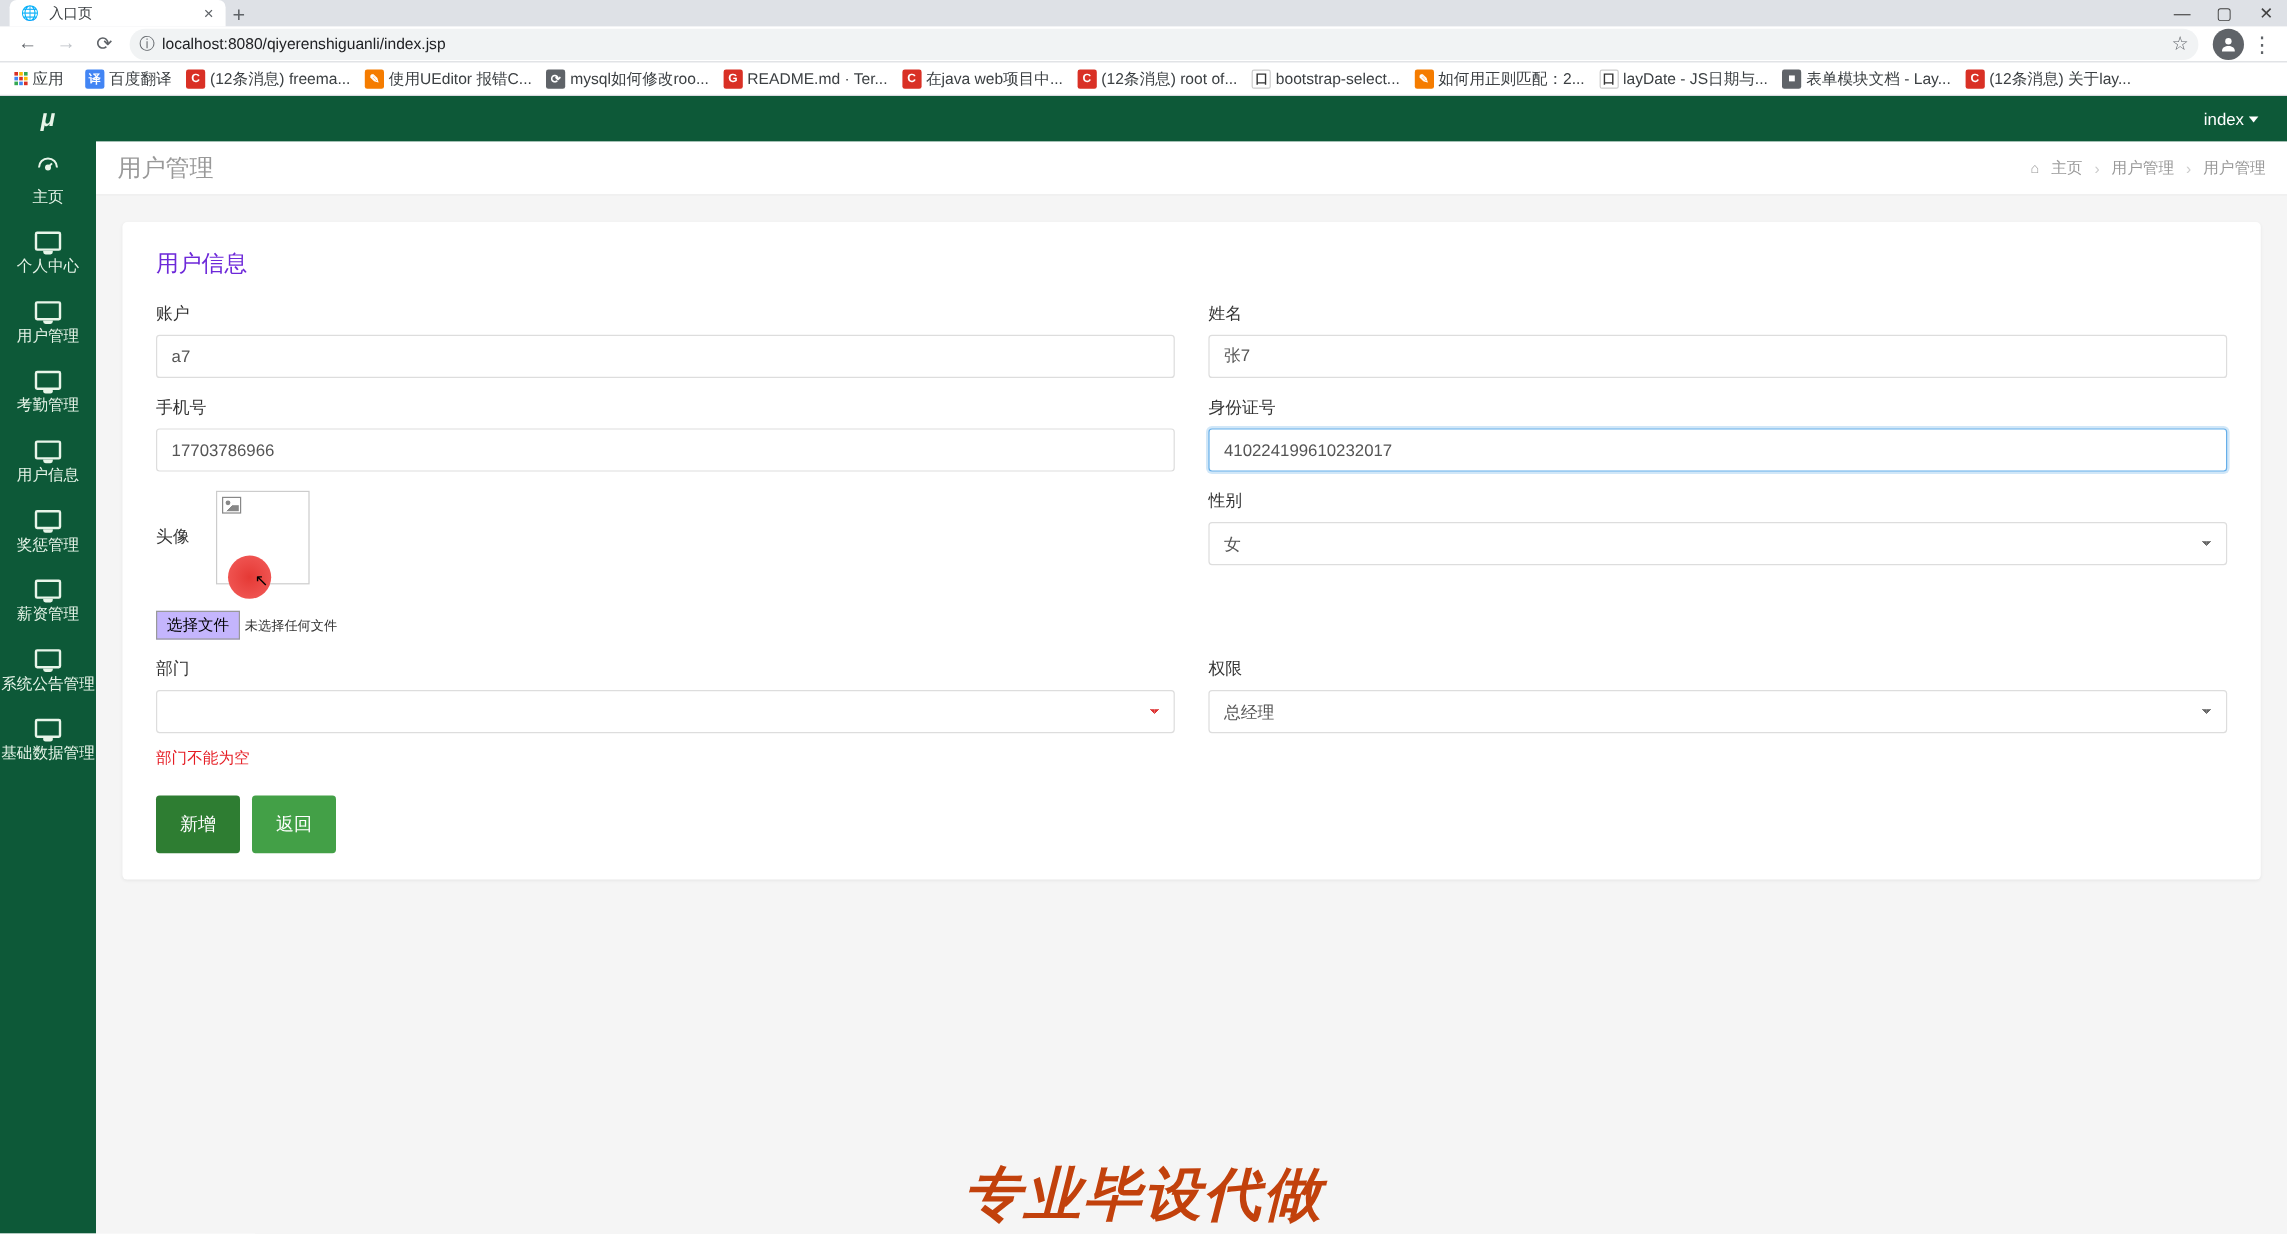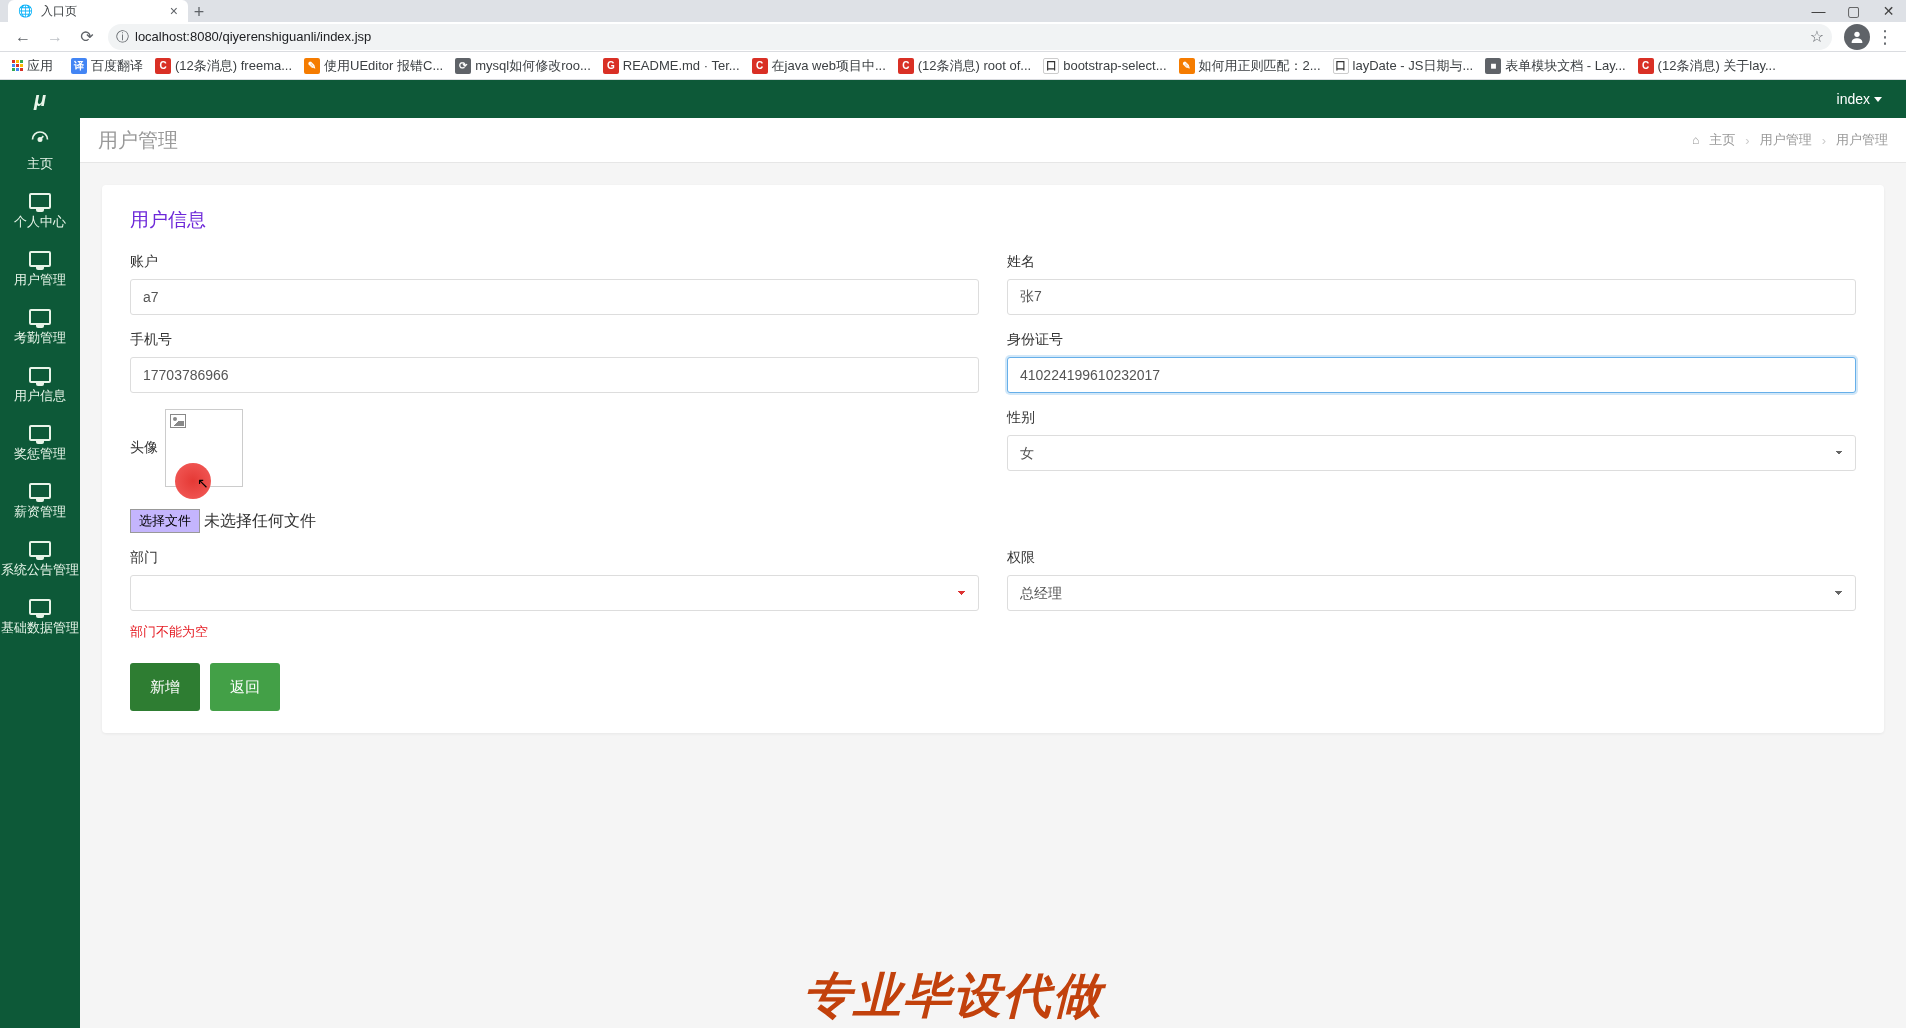--- a/index.html
+++ b/index.html
@@ -58,31 +58,31 @@
 
     .form-grid { display: grid; grid-template-columns: 1fr 1fr; gap: 16px 28px;}
     .field { display:flex; flex-direction:column; gap:8px;}
     .field label { font-size:14px; color:#333; font-weight:500;}
     .field input, .field select { height: 36px; border: 1px solid #ddd; border-radius: 3px; padding: 0 12px; font-size:14px; color:#555; background:#fff;}
     .field.focused input { border-color:#66afe9; box-shadow:0 0 0 2px rgba(102,175,233,.3);}
     .field select { appearance:none; background-image: linear-gradient(45deg,transparent 50%,#666 50%),linear-gradient(135deg,#666 50%,transparent 50%); background-position: calc(100% - 16px) 15px, calc(100% - 12px) 15px; background-size:4px 4px,4px 4px; background-repeat:no-repeat;}
     .field .err-sel { background-image: linear-gradient(45deg,transparent 50%,#d33 50%),linear-gradient(135deg,#d33 50%,transparent 50%); background-position: calc(100% - 16px) 15px, calc(100% - 12px) 15px; background-size:4px 4px,4px 4px; background-repeat:no-repeat;}
     .error-text { color:#e51c23; font-size:13px; margin-top:4px;}
 
-    .avatar-row { display:flex; align-items:flex-start; gap:7px;}
+    .avatar-row { display:flex; align-items:flex-start; gap:22px;}
     .avatar-label { align-self:center; }
     .avatar-box { width: 78px; height: 78px; border: 1px solid #ccc; position: relative; background:#fff;}
     .broken-img { position:absolute; top:4px; left:4px; width:16px; height:14px; border:1px solid #888;}
     .broken-img::before{content:'';position:absolute;top:2px;left:2px;width:4px;height:4px;border-radius:50%;background:#888;}
     .broken-img::after{content:'';position:absolute;bottom:1px;left:1px;width:12px;height:5px;background:linear-gradient(135deg,transparent 40%,#888 40%);}
     .red-circle { position:absolute; bottom:-12px; left:10px; width:36px; height:36px; border-radius:50%; background:radial-gradient(circle,#e53935 0%,#ef5350 70%); z-index:2;}
     .cursor-arrow { position:absolute; bottom:-4px; left:32px; z-index:3; font-size:14px; color:#000;}
     .file-row { display:flex; align-items:center; gap:4px; margin-top:14px;}
     .file-btn { border:1px solid #999; background:#c4b5fd; height:24px; padding:0 8px; font-size:13px; display:flex; align-items:center;}
-    .file-text { font-size:16px; color:#333;}
+    .file-text { font-size:11px; color:#333;}
 
     .btn-row { display:flex; gap:10px; margin-top:22px;}
     .btn { height:48px; padding:0 20px; border:none; border-radius:3px; font-size:15px; color:#fff; cursor:pointer; background:#2e7d32;}
     .btn.secondary { background:#43a047;}
 
     .watermark { position:fixed; bottom:0; left:50%; transform:translateX(-50%); font-size:48px; font-weight:900; color:#c2410c; font-style:italic; letter-spacing:2px;}
   </style>
 </head>
 <body>
 

